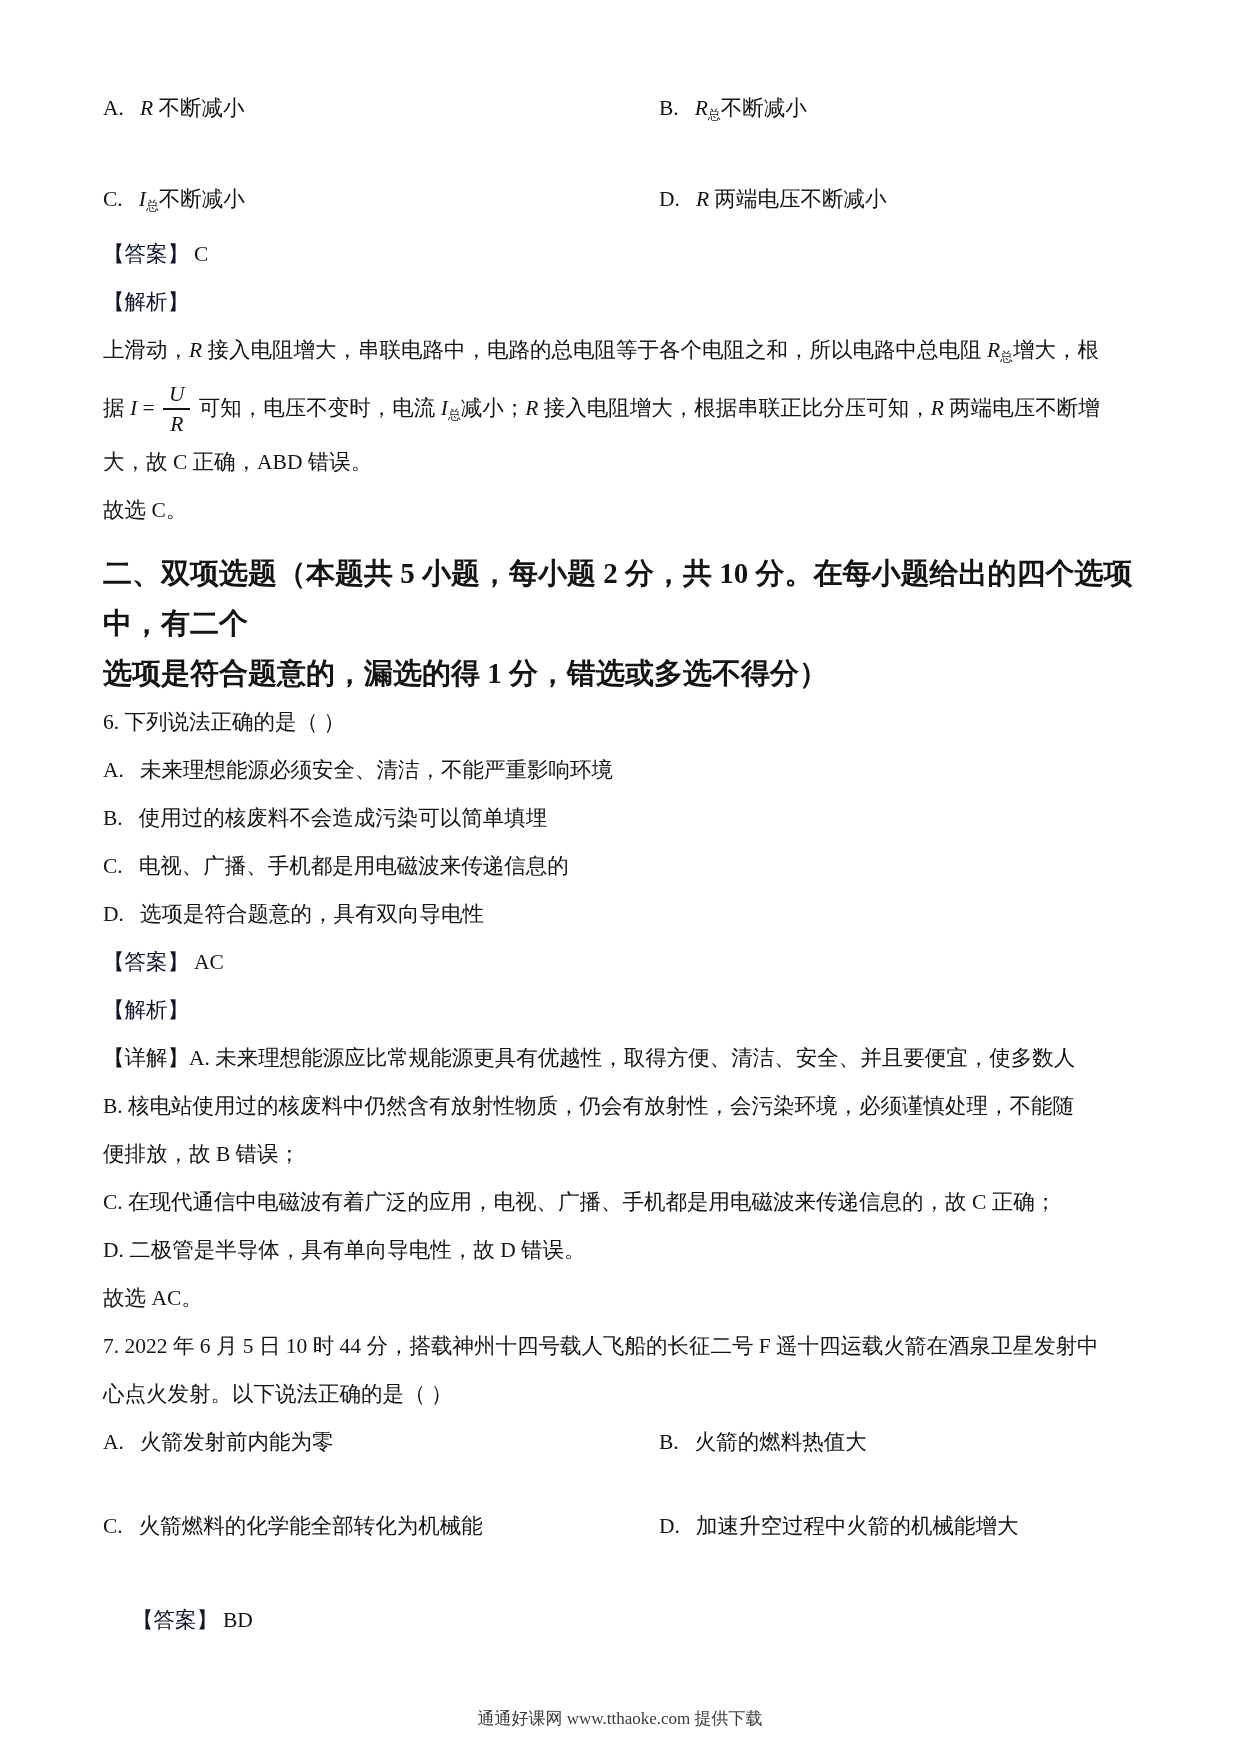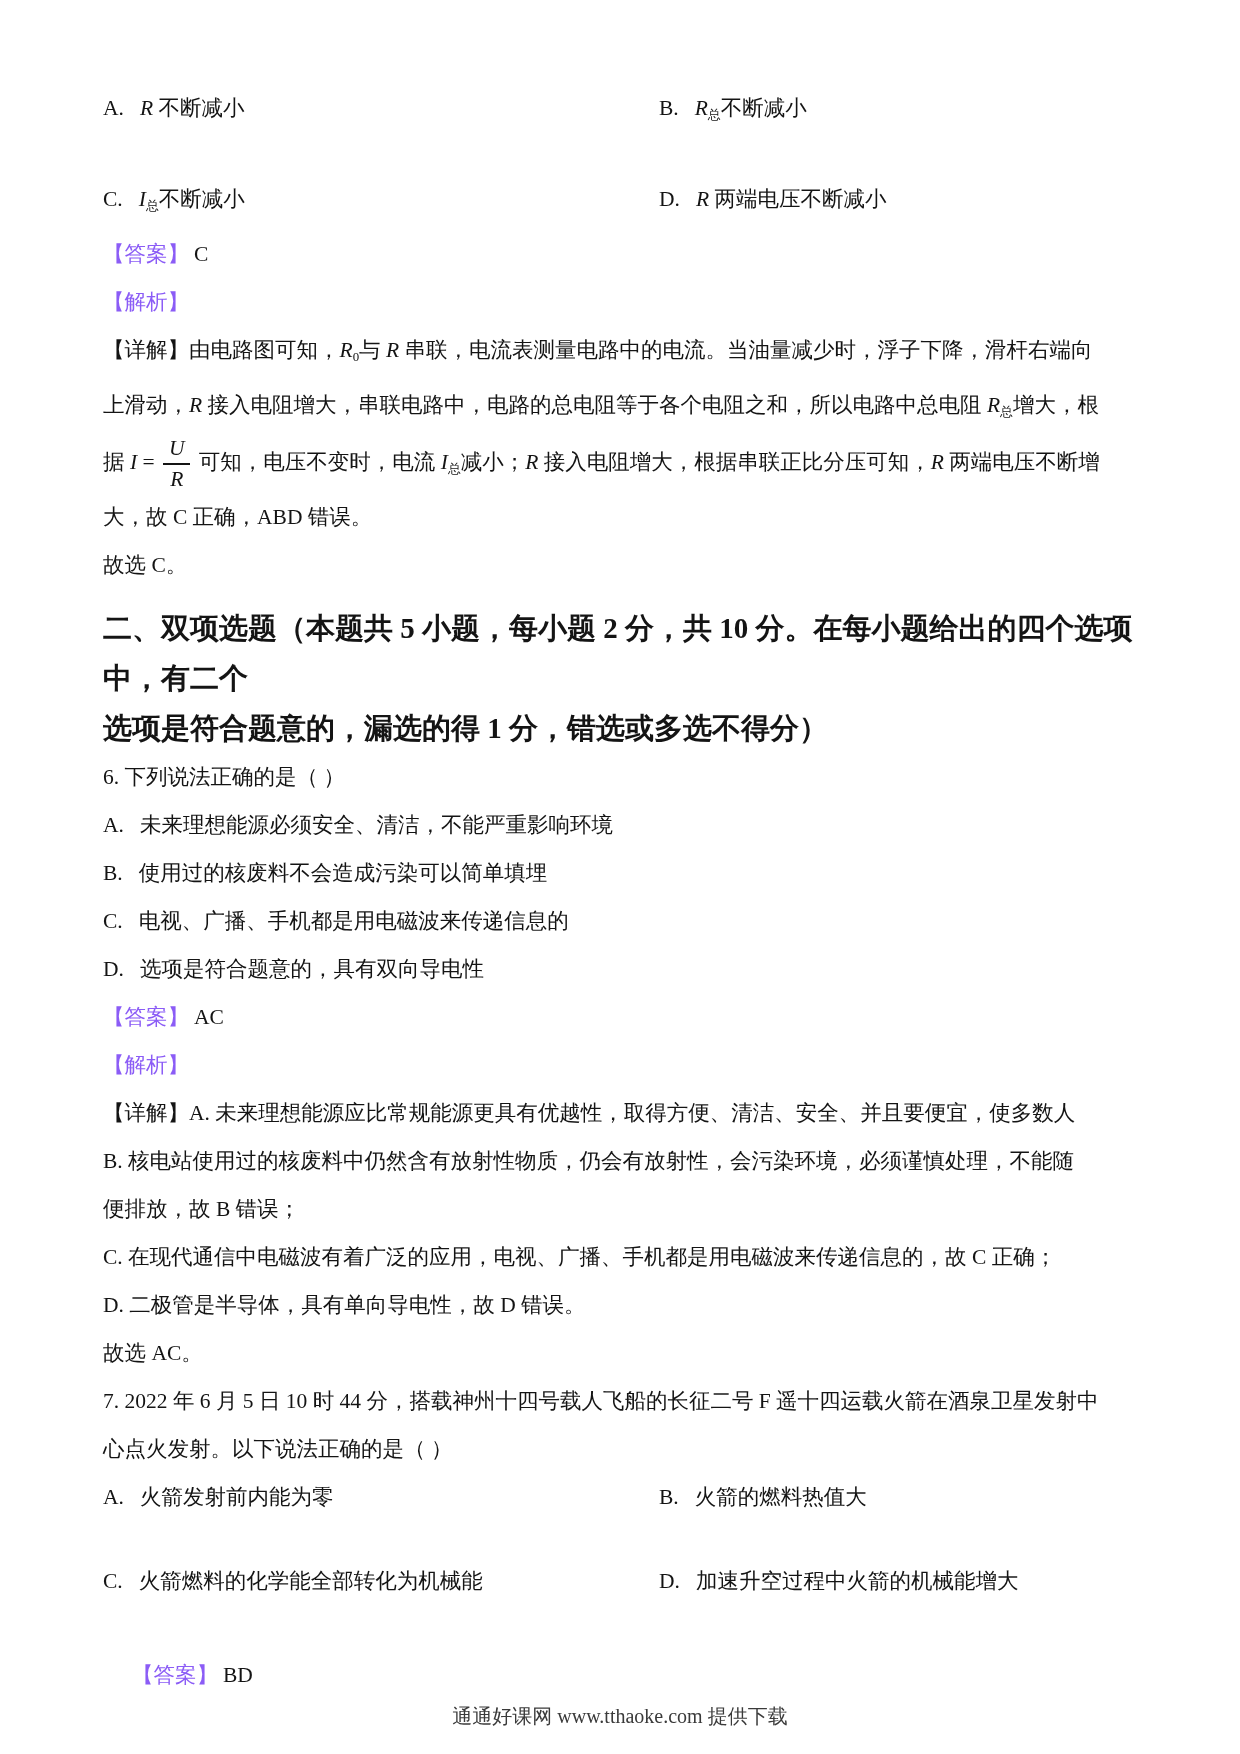--- a/index.html
+++ b/index.html
@@ -12,21 +12,21 @@
     overflow:hidden;
   }
   .content{padding:84px 100px 0 103px;}
   .line{
     margin:0;
     font-size:21.5px;
     line-height:48px;
   }
   .optgrid{display:grid;grid-template-columns:520px 1fr;gap:36px;}
   .letter{margin-right:16px;}
-  .blue{color:#8b5cf6;text-align:center;}
+  .blue{color:#0f172a;text-align:center;}
   .ansval{margin-left:5px;}
   .heading{
     font-size:29px;
     font-weight:bold;
     margin:14px 0 0 0;
     line-height:50px;
   }
   .heading .hline{display:block;}
   .it{font-style:italic;}
   .sb{font-size:0.6em;vertical-align:-0.3em;}
@@ -38,42 +38,41 @@
     line-height:1.25;
     margin:0 3px;
   }
   .frac .num{display:block;padding:0 6px 1px;border-bottom:2px solid #141414;}
   .frac .den{display:block;padding:1px 6px 0;}
   .gap-top{margin-top:46px;margin-left:29px;}
   .footer{
     position:absolute;
     left:0;right:0;bottom:24px;
     text-align:center;
-    font-size:20px;
+    font-size:17px;
     color:#3a3a3a;
   }
 </style>
 </head>
 <body>
 
 <div class="page">
   <main class="content">
 
     <div class="optgrid">
       <p class="line"><span class="letter">A.</span><span><span class="it">R</span><span> 不断减小</span></span></p>
       <p class="line"><span class="letter">B.</span><span><span class="it">R</span><span class="sb">总</span><span>不断减小</span></span></p>
       <p class="line"><span class="letter">C.</span><span><span class="it">I</span><span class="sb">总</span><span>不断减小</span></span></p>
       <p class="line"><span class="letter">D.</span><span><span class="it">R</span><span> 两端电压不断减小</span></span></p>
     </div>
 
     <p class="line"><span class="blue">【答案】</span><span class="ansval">C</span></p>
 
     <p class="line"><span class="blue">【解析】</span></p>
 
-    <p class="line"><span>【详解】由电路图可知，</span><span class="it">R</span><span class="sb">0</span><span>与 </span><span class="it">R</span><span> 串联，电流表测量电路中的电流。当油量减少时，浮子下降，滑杆右端向</span></p>
     <p class="line"><span>上滑动，</span><span class="it">R</span><span> 接入电阻增大，串联电路中，电路的总电阻等于各个电阻之和，所以电路中总电阻 </span><span class="it">R</span><span class="sb">总</span><span>增大，根</span></p>
     <p class="line"><span>据 </span><span class="it">I</span><span> = </span><span class="frac"><span class="num">U</span><span class="den">R</span></span><span> 可知，电压不变时，电流 </span><span class="it">I</span><span class="sb">总</span><span>减小；</span><span class="it">R</span><span> 接入电阻增大，根据串联正比分压可知，</span><span class="it">R</span><span> 两端电压不断增</span></p>
     <p class="line"><span>大，故 C 正确，ABD 错误。</span></p>
     <p class="line">故选 C。</p>
 
     <h2 class="heading">
       <span class="hline">二、双项选题（本题共 5 小题，每小题 2 分，共 10 分。在每小题给出的四个选项中，有二个</span>
       <span class="hline">选项是符合题意的，漏选的得 1 分，错选或多选不得分）</span>
     </h2>
 

